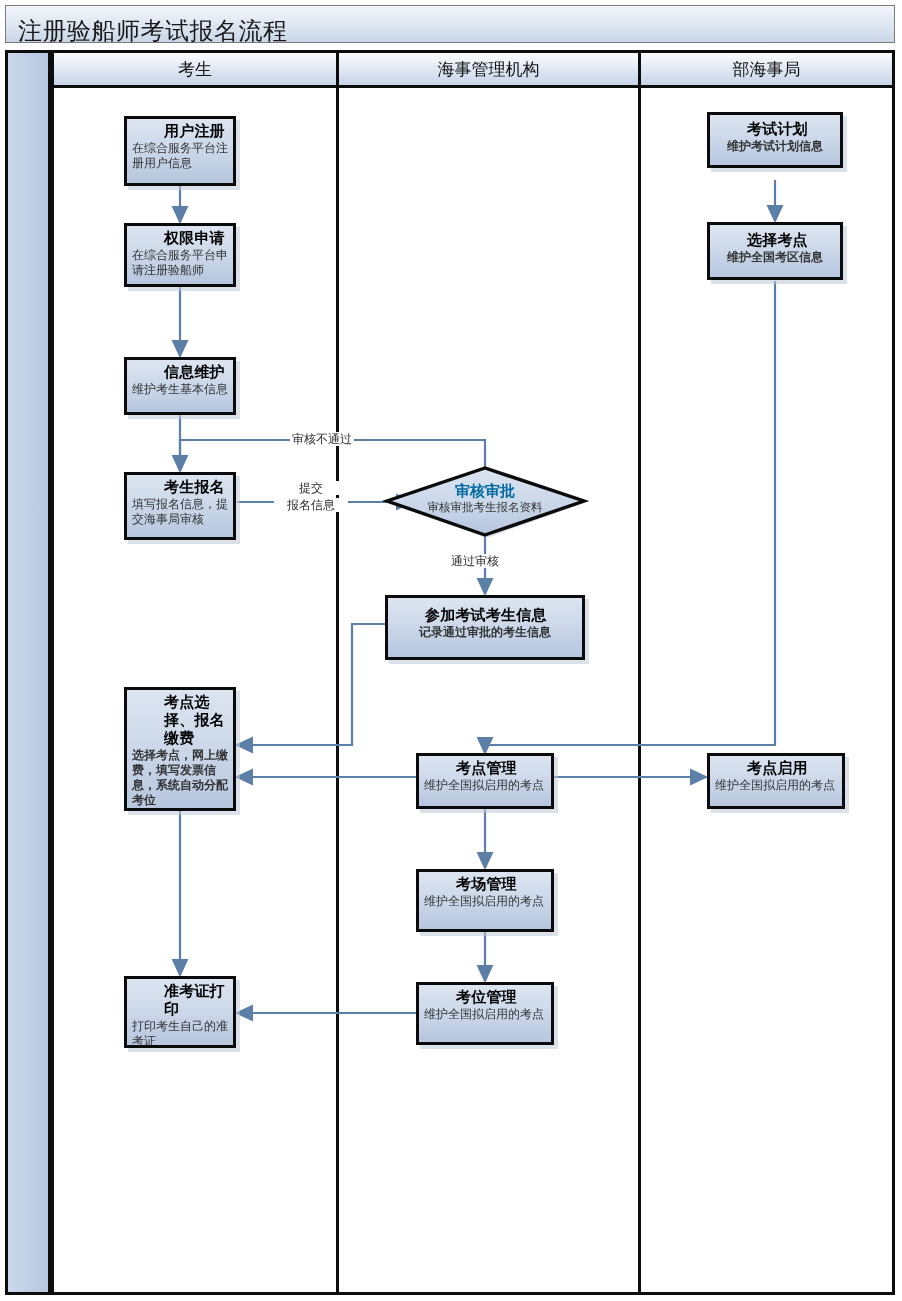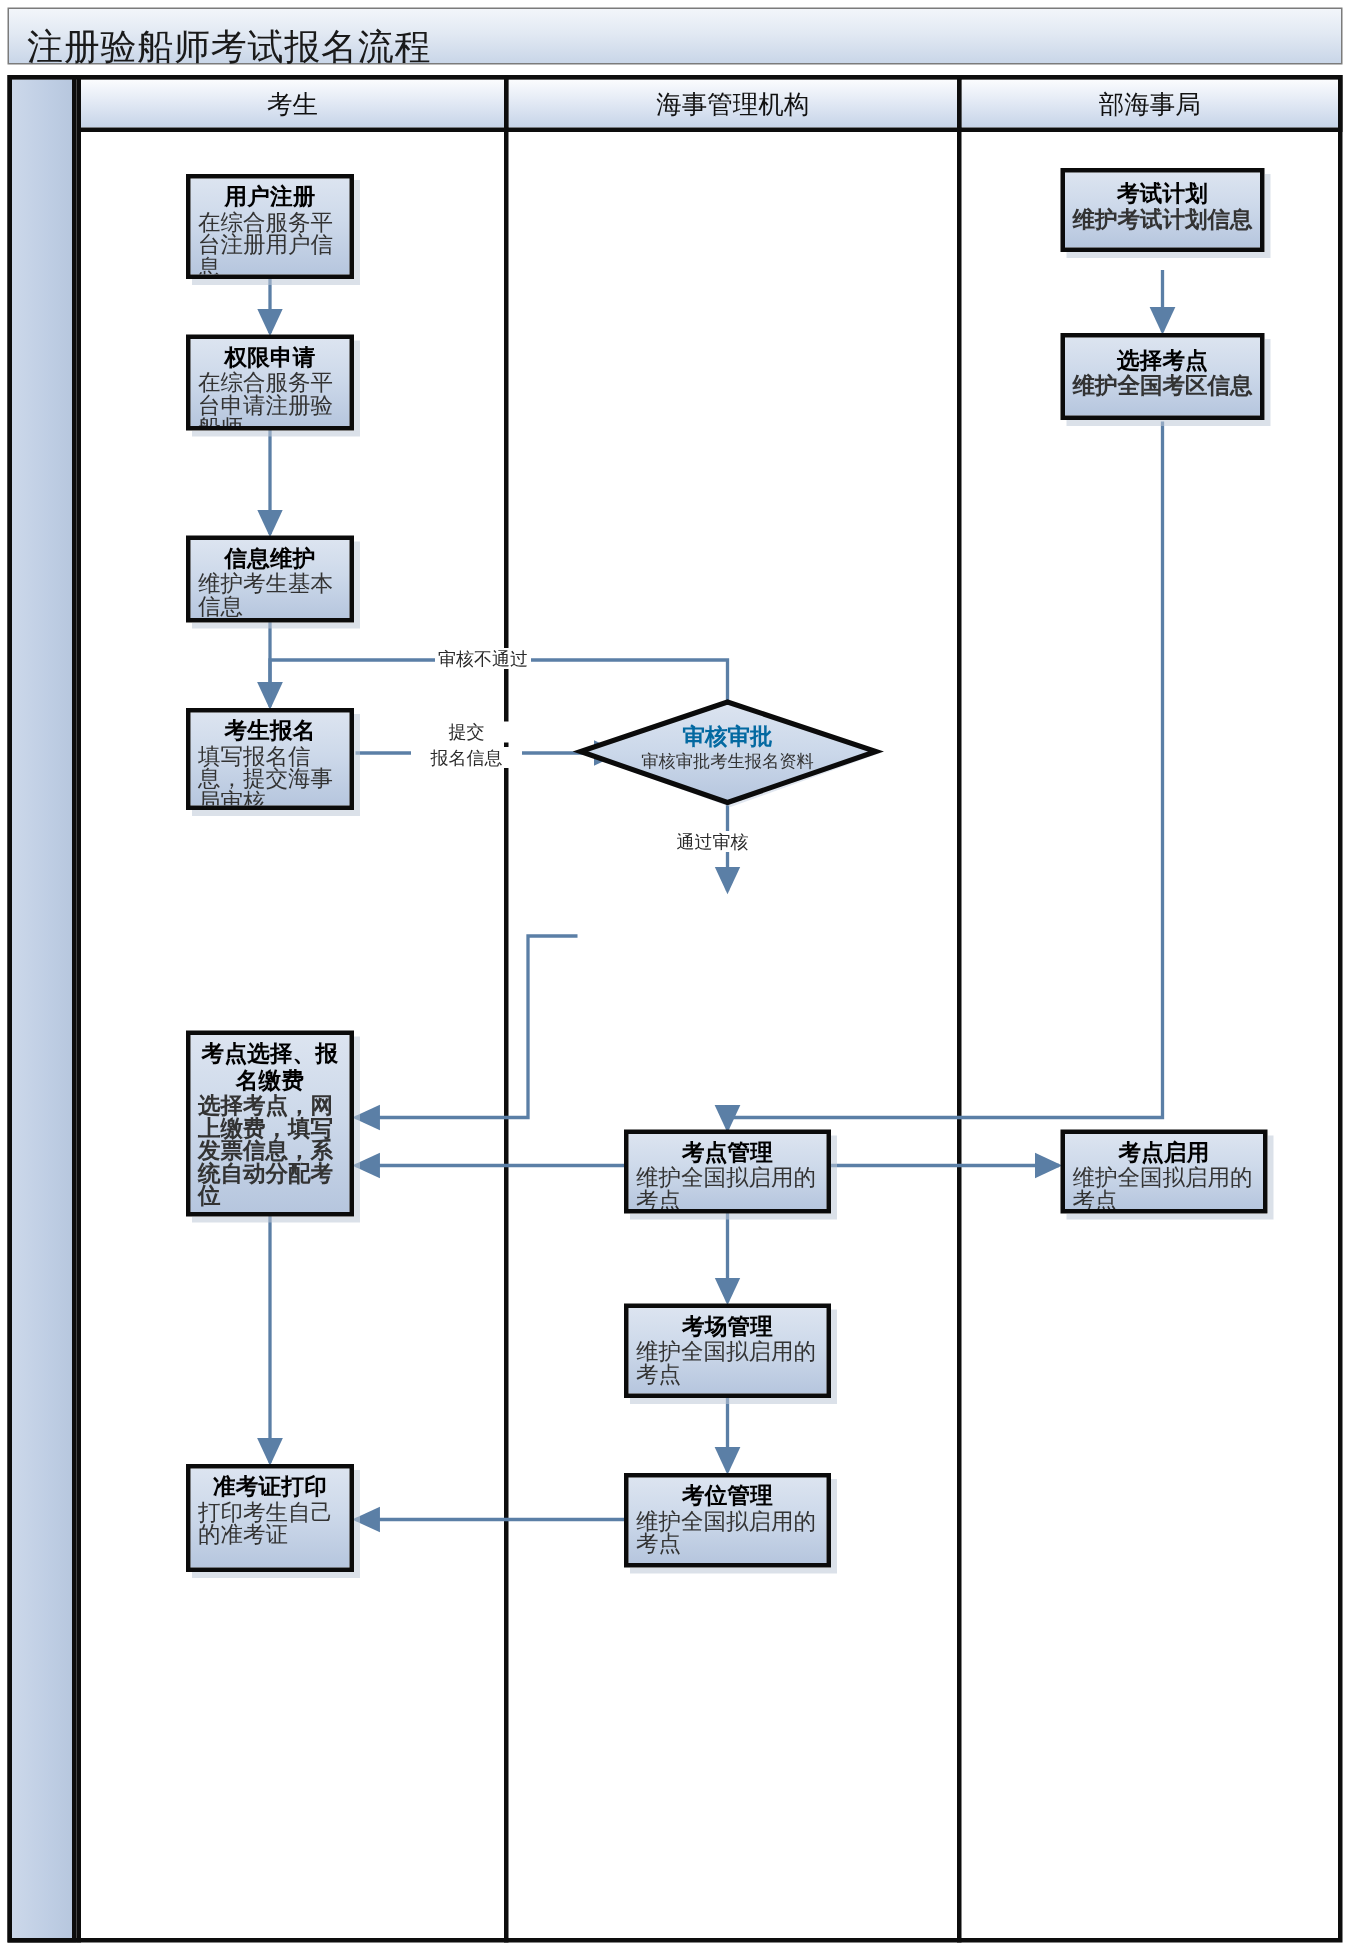--- a/index.html
+++ b/index.html
@@ -45,27 +45,28 @@
   
   .node{
     position:absolute;box-sizing:border-box;
     border:3px solid #0b0b0b;
     background:linear-gradient(to bottom,#dce4f0 0%,#cdd9ea 45%,#b6c6de 100%);
     box-shadow:4px 4px 0 rgba(190,200,215,.55);
     padding:3px 5px 3px 5px;
     overflow:hidden;
   }
   .node .ttl{
-    display:block;text-align:center;font-weight:bold;
+    display:block;text-align:left;font-weight:bold;
     font-size:15px;line-height:18px;color:#000;
     font-family:"DejaVu Sans","Liberation Sans",sans-serif;
     letter-spacing:.2px;
+    margin-left:32px;
   }
   .node .sub{
-    display:block;text-align:left;font-size:15px;line-height:15px;color:#333;
+    display:block;text-align:left;font-size:12px;line-height:15px;color:#333;
     font-family:"DejaVu Serif","Liberation Serif",serif;
     margin-top:1px;
   }
   .node.center .sub{text-align:center;font-weight:bold;}
 
   
   .diamond-wrap{position:absolute;}
   .diamond-wrap svg{position:absolute;left:0;top:0;overflow:visible;}
   .diamond-label{
     position:absolute;left:0;width:100%;text-align:center;pointer-events:none;
@@ -194,20 +195,24 @@
           <stop offset="100%" stop-color="#b6c6de"></stop>
         </linearGradient>
       </defs>
     </svg>
     <div class="diamond-label" style="top:16px;">
       <span class="ttl">审核审批</span>
       <span class="sub">审核审批考生报名资料</span>
     </div>
   </div>
 
+  <div class="node center" style="left:385px;top:595px;width:200px;height:65px;padding-top:8px;">
+    <span class="ttl">参加考试考生信息</span>
+    <span class="sub">记录通过审批的考生信息</span>
+  </div>
 
   <div class="node" style="left:416px;top:753px;width:138px;height:56px;">
     <span class="ttl">考点管理</span>
     <span class="sub">维护全国拟启用的考点</span>
   </div>
 
   <div class="node" style="left:416px;top:869px;width:138px;height:63px;">
     <span class="ttl">考场管理</span>
     <span class="sub">维护全国拟启用的考点</span>
   </div>

